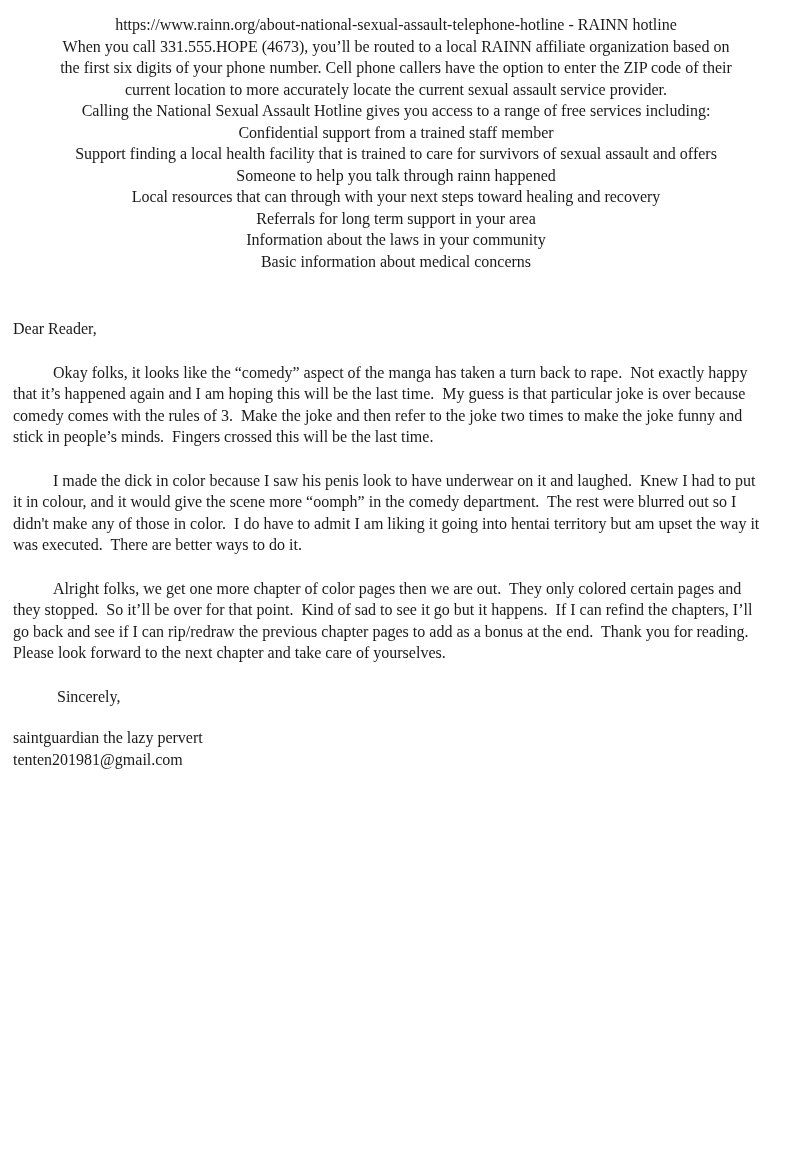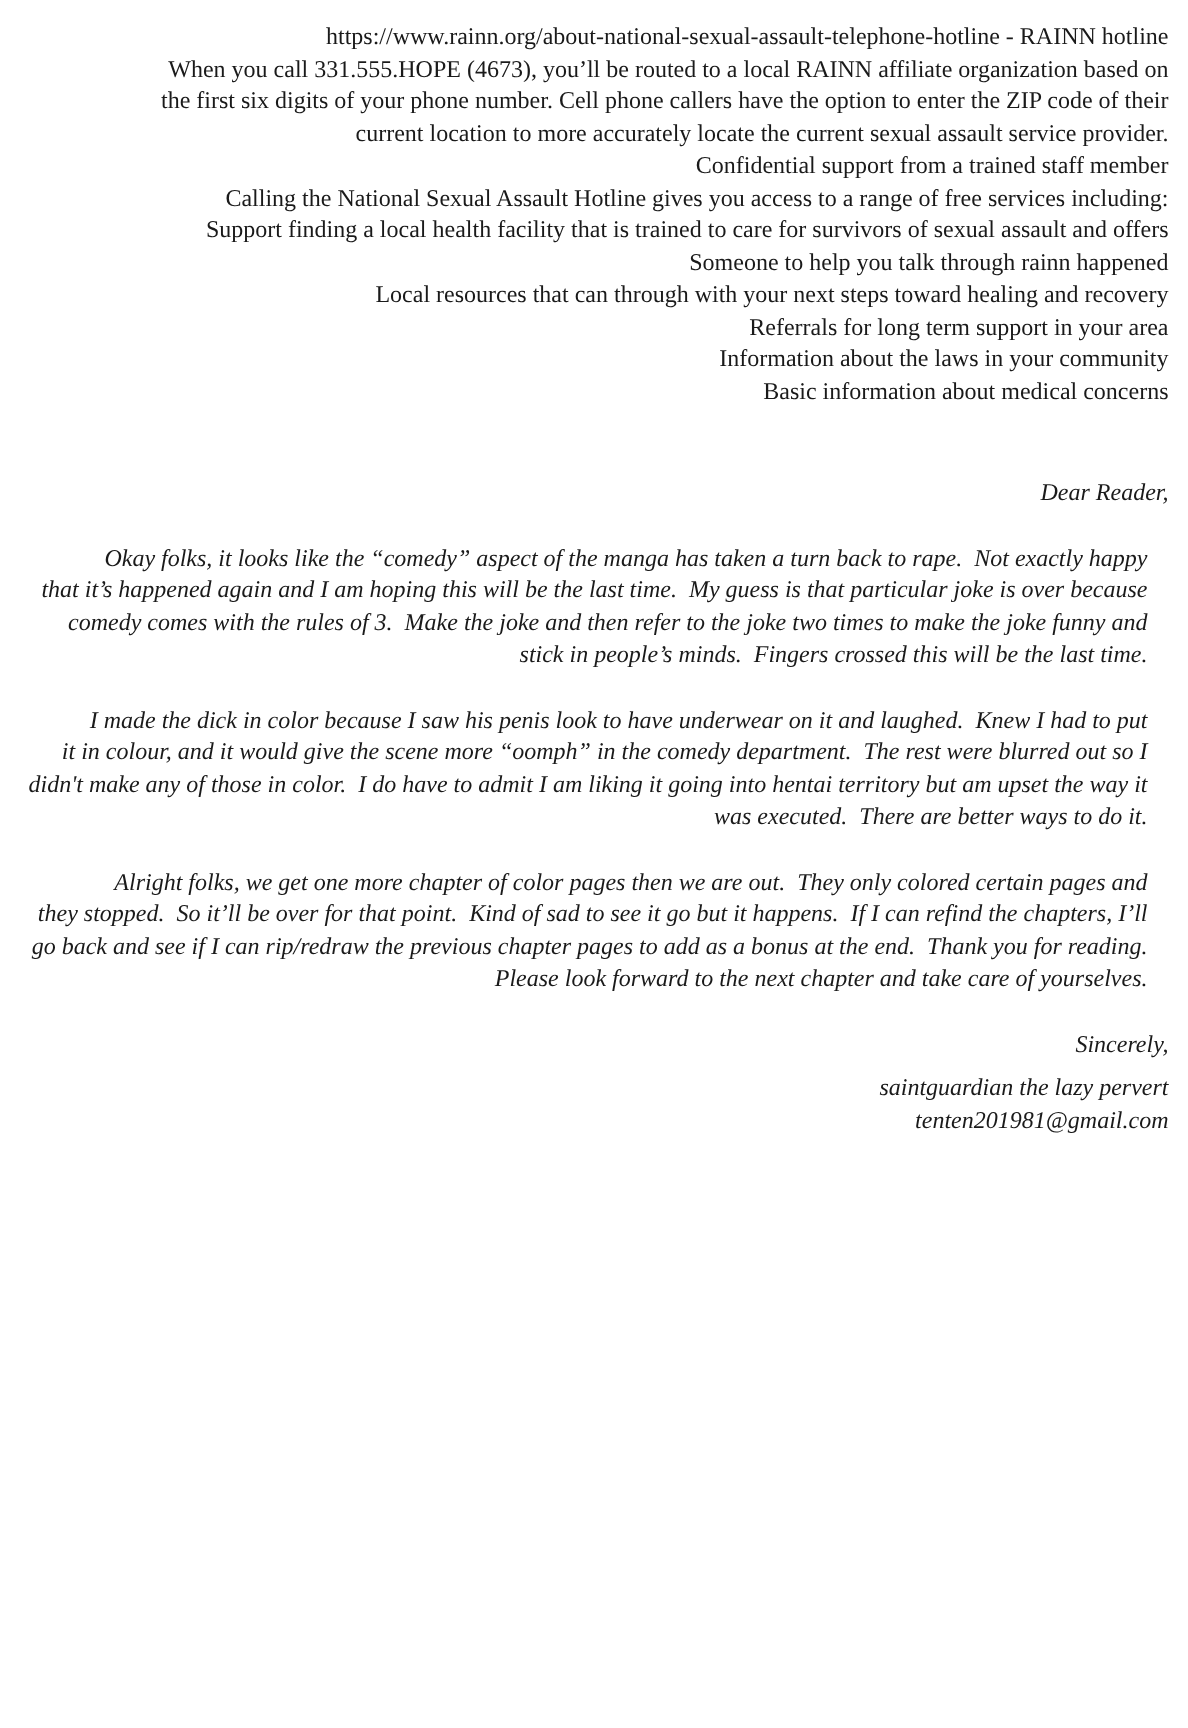--- a/index.html
+++ b/index.html
@@ -14,60 +14,59 @@
     box-sizing: border-box;
     background: #ffffff;
     color: #1a1a1a;
     font-family: "Liberation Serif", "DejaVu Serif", serif;
     font-size: 16px;
     line-height: 21.5px;
     padding: 14px 13px 0 13px;
     overflow: hidden;
   }
   .header-block {
-    text-align: right;
+    text-align: center;
   }
   .header-line {
     white-space: nowrap;
   }
   .letter {
-    text-align: right;
-    font-style: italic;
+    text-align: left;
   }
   .salutation {
     margin-top: 46px;
   }
   .para {
     margin: 22px 14px 0 0;
     text-indent: 40px;
     white-space: pre-wrap;
   }
   .closing {
     margin-top: 22px;
     margin-left: 44px;
   }
   .signature {
-    margin-top: 8px;
+    margin-top: 20px;
   }
   .sig-line {
     white-space: nowrap;
   }
 </style>
 </head>
 <body>
 
 <div class="page">
 
   <div class="header-block">
     <div class="header-line">https://www.rainn.org/about-national-sexual-assault-telephone-hotline - RAINN hotline</div>
     <div class="header-line">When you call 331.555.HOPE (4673), you’ll be routed to a local RAINN affiliate organization based on</div>
     <div class="header-line">the first six digits of your phone number. Cell phone callers have the option to enter the ZIP code of their</div>
     <div class="header-line">current location to more accurately locate the current sexual assault service provider.</div>
+    <div class="header-line">Calling the National Sexual Assault Hotline gives you access to a range of free services including:</div>
     <div class="header-line">Confidential support from a trained staff member</div>
-    <div class="header-line">Calling the National Sexual Assault Hotline gives you access to a range of free services including:</div>
     <div class="header-line">Support finding a local health facility that is trained to care for survivors of sexual assault and offers</div>
     <div class="header-line">Someone to help you talk through rainn happened</div>
     <div class="header-line">Local resources that can through with your next steps toward healing and recovery</div>
     <div class="header-line">Referrals for long term support in your area</div>
     <div class="header-line">Information about the laws in your community</div>
     <div class="header-line">Basic information about medical concerns</div>
   </div>
 
   <div class="letter">
     <div class="salutation">Dear Reader,</div>

